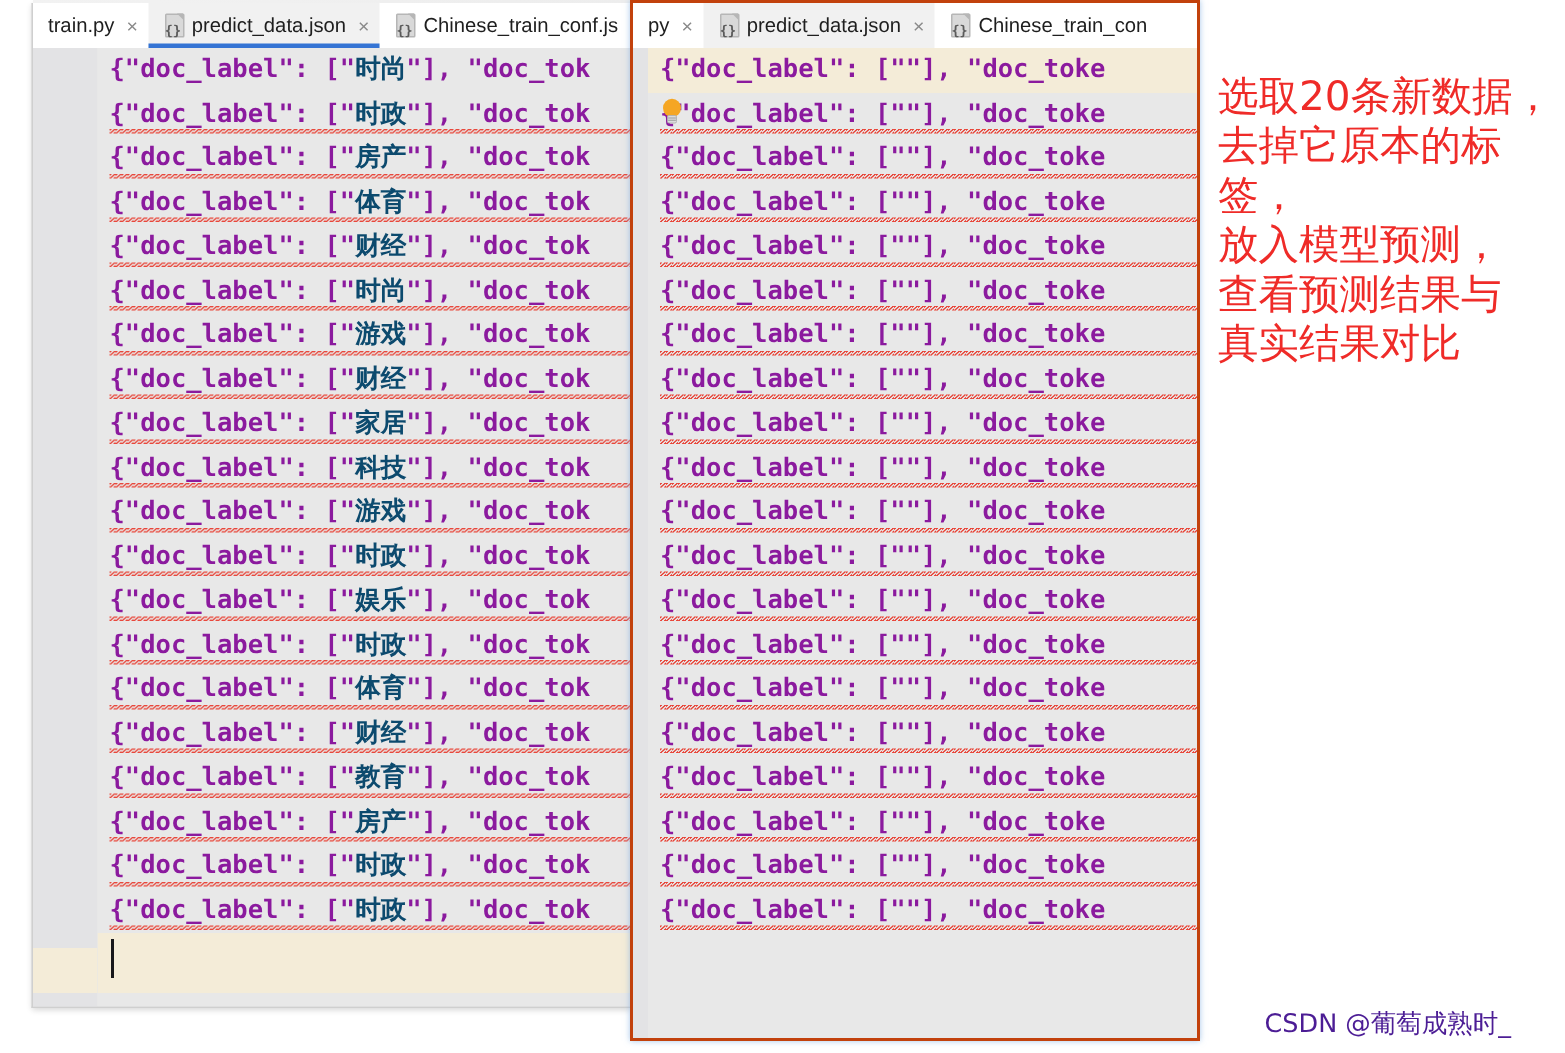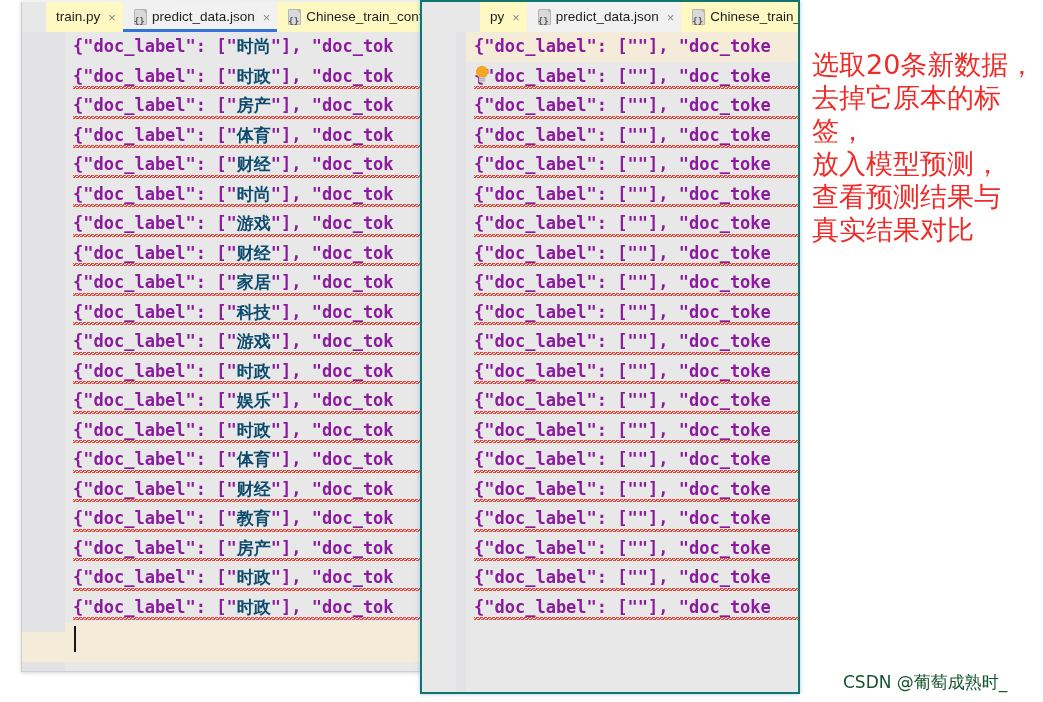--- a/index.html
+++ b/index.html
@@ -36,23 +36,22 @@
     left: 0; top: -2px;
     width: 100%;
     height: 2px;
     background: linear-gradient(to right,#f2f2f2,#ededed);
   }
   .win-right {
     left: 420px;
     top: 0px;
     width: 380px;
     height: 694px;
-    border: 2px solid #0f766e;
+    border: 2px solid #c2410c;
     box-shadow: 0 0 4px rgba(120,170,225,0.65);
-    padding-left: 34px;
   }
 
   
   .ghost-chrome {
     position: absolute;
     left: 22px;
     top: 0px;
     width: 399px;
     height: 9px;
     overflow: hidden;
@@ -64,24 +63,23 @@
     opacity: .6;
   }
   .ghost-chrome span { position: absolute; }
 
   
   .tabbar {
     position: relative;
     display: flex;
     align-items: center;
     height: 30px;
-    background: #fef9c3;
+    background: #ffffff;
     white-space: nowrap;
     overflow: hidden;
-    margin-left: 24px;
   }
   .tab {
     display: flex;
     align-items: center;
     gap: 5px;
     height: 30px;
     padding: 0 7px 0 10px;
     font-size: 13.5px;
     color: #1e1e1e;
     position: relative;
@@ -232,21 +230,21 @@
     font-family: "DejaVu Sans", sans-serif;
     white-space: pre-line;
   }
 
   
   .watermark {
     position: absolute;
     left: 843px;
     top: 671px;
     font-size: 17px;
-    color: #14532d;
+    color: #4c1d95;
     font-family: "DejaVu Sans", sans-serif;
     white-space: nowrap;
   }
 </style>
 </head>
 <body>
 
 <div class="ghost-chrome">
   <span style="left:6px;top:0;">File  Edit  View</span>
 </div>

